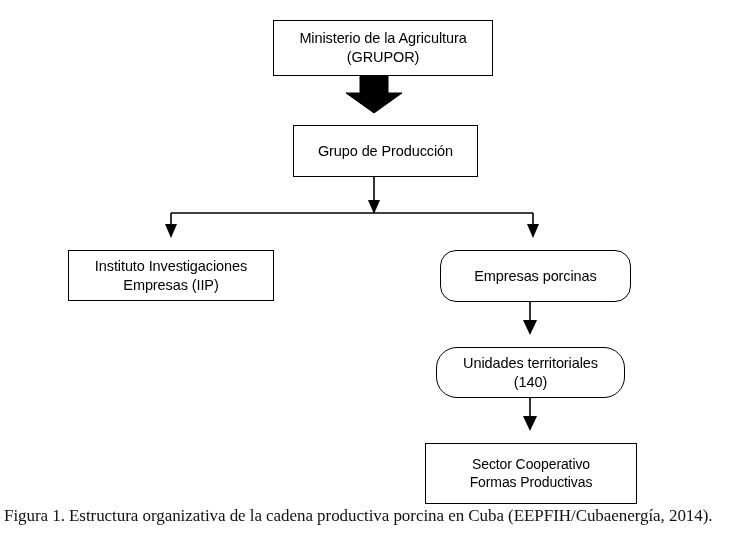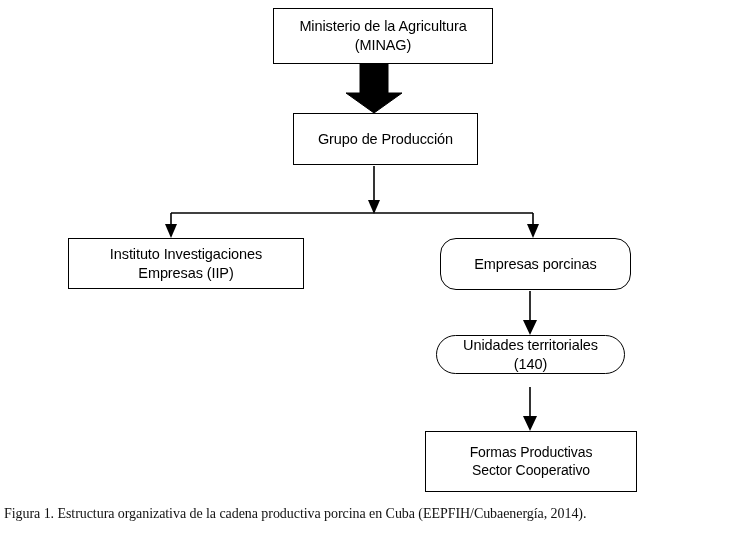--- a/index.html
+++ b/index.html
@@ -35,20 +35,21 @@
     display: flex;
     flex-direction: column;
     justify-content: center;
     text-align: center;
     color: #000000;
     font-family: "Liberation Sans", sans-serif;
     font-size: 14.5px;
     line-height: 1.28;
     letter-spacing: -0.1px;
     z-index: 2;
+    margin-top: 12px;
   }
   .node-box .line {
     display: block;
     white-space: nowrap;
   }
   #node-minag {
     left: 273px;
     top: 8px;
     width: 220px;
     height: 56px;
@@ -56,51 +57,51 @@
   #node-grupor {
     left: 293px;
     top: 113px;
     width: 185px;
     height: 52px;
     gap: 20px;
   }
   #node-iip {
     left: 68px;
     top: 238px;
-    width: 236px;
+    width: 206px;
     height: 51px;
   }
   #node-empresas {
     left: 440px;
     top: 238px;
     width: 191px;
     height: 52px;
     border-radius: 16px;
   }
   #node-unidades {
     left: 436px;
     top: 335px;
     width: 189px;
-    height: 39px;
+    height: 51px;
     border-radius: 21px;
   }
   #node-sector {
     left: 425px;
     top: 431px;
     width: 212px;
     height: 61px;
     font-size: 14px;
   }
   #caption-text {
     position: absolute;
     left: 4px;
     top: 506px;
     width: 737px;
     font-family: "Liberation Serif", serif;
-    font-size: 14px;
+    font-size: 17px;
     line-height: 1.2;
     color: #111111;
     white-space: nowrap;
     letter-spacing: -0.06px;
   }
 </style>
 </head>
 <body>
 
 <div id="figure-root">
@@ -136,21 +137,21 @@
     </g>
 
     <g>
       <line x1="530" y1="387" x2="530" y2="422" stroke="#000000" stroke-width="1.6"></line>
       <polygon points="530,431 523,416 537,416" fill="#000000"></polygon>
     </g>
   </svg>
 
   <div class="node-box" id="node-minag">
     <span class="line">Ministerio de la Agricultura</span>
-    <span class="line">(MINAG)</span>
+    <span class="line">(GRUPOR)</span>
   </div>
 
   <div class="node-box" id="node-grupor">
     <span class="line">Grupo de Producción</span>
   </div>
 
   <div class="node-box" id="node-iip">
     <span class="line">Instituto Investigaciones</span>
     <span class="line">Empresas (IIP)</span>
   </div>
@@ -158,19 +159,19 @@
   <div class="node-box" id="node-empresas">
     <span class="line">Empresas porcinas</span>
   </div>
 
   <div class="node-box" id="node-unidades">
     <span class="line">Unidades territoriales</span>
     <span class="line">(140)</span>
   </div>
 
   <div class="node-box" id="node-sector">
+    <span class="line">Sector Cooperativo</span>
     <span class="line">Formas Productivas</span>
-    <span class="line">Sector Cooperativo</span>
   </div>
 
   <div id="caption-text">Figura 1. Estructura organizativa de la cadena productiva porcina en Cuba (EEPFIH/Cubaenergía, 2014).</div>
 
 </div>
 
 </body></html>

